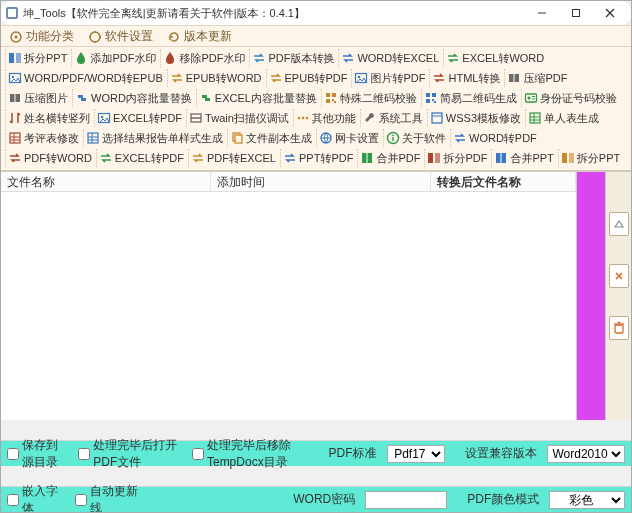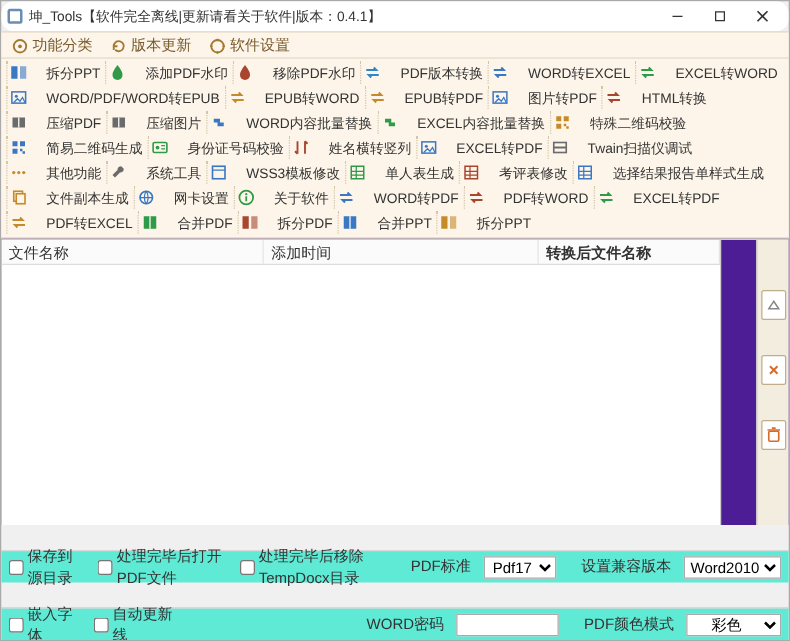--- a/index.html
+++ b/index.html
@@ -65,39 +65,39 @@
     padding: 2px 4px 3px 4px;
     border-bottom: 1px solid #d8caa8;
     display: flex;
     flex-wrap: wrap;
     align-content: flex-start;
     gap: 2px 0;
   }
   .tbtn {
     display: inline-flex;
     align-items: center;
-    gap: 15px;
+    gap: 2px;
     padding: 1px 4px 1px 2px;
     height: 18px;
     font-size: 11px;
     color: #333;
     border-left: 1px dotted #d3c6a8;
     cursor: pointer;
     white-space: nowrap;
   }
   .ticon {
     width: 14px; height: 14px;
     display:inline-flex; align-items:center; justify-content:center;
     flex-shrink:0;
   }
   
   .main {
     flex: 1;
     display: flex;
-    background: #4c1d95;
+    background: #d946ef;
     border-top: 1px solid #ccc;
     min-height: 0;
     gap: 28px;
   }
   .table {
     flex: 1;
     display: flex;
     flex-direction: column;
     border-right: 1px solid #ccc;
     min-width: 0;
@@ -203,34 +203,34 @@
       <svg width="14" height="14" viewBox="0 0 14 14">
           <circle cx="7" cy="7" r="5" fill="none" stroke="#a27a34" stroke-width="1.5"></circle>
           <circle cx="7" cy="7" r="1.5" fill="#a27a34"></circle>
         </svg>
     </span>
     <span>功能分类</span>
   </div>
   <div class="menuitem">
     <span class="menuicon">
       <svg width="14" height="14" viewBox="0 0 14 14">
-          <path d="M3 7a4 4 0 1 1 1.2 2.8" fill="none" stroke="#a27a34" stroke-width="1.5"></path>
-          <path d="M3 10V7h3" fill="none" stroke="#a27a34" stroke-width="1.5"></path>
+          <circle cx="7" cy="7" r="5" fill="none" stroke="#a27a34" stroke-width="1.5"></circle>
+          <path d="M7 1v2M7 11v2M1 7h2M11 7h2" stroke="#a27a34" stroke-width="1.3"></path>
         </svg>
     </span>
-    <span>版本更新</span>
+    <span>软件设置</span>
   </div>
   <div class="menuitem">
     <span class="menuicon">
       <svg width="14" height="14" viewBox="0 0 14 14">
-          <circle cx="7" cy="7" r="5" fill="none" stroke="#a27a34" stroke-width="1.5"></circle>
-          <path d="M7 1v2M7 11v2M1 7h2M11 7h2" stroke="#a27a34" stroke-width="1.3"></path>
+          <path d="M3 7a4 4 0 1 1 1.2 2.8" fill="none" stroke="#a27a34" stroke-width="1.5"></path>
+          <path d="M3 10V7h3" fill="none" stroke="#a27a34" stroke-width="1.5"></path>
         </svg>
     </span>
-    <span>软件设置</span>
+    <span>版本更新</span>
   </div>
 </div>
 
 <div class="toolbar" id="toolbar">
     <div class="tbtn">
       <span class="ticon">
         <svg width="14" height="14" viewBox="0 0 14 14">
           <rect x="1" y="2" width="5" height="10" fill="#3a78c4"></rect>
           <rect x="8" y="2" width="5" height="10" fill="#3a78c4" opacity="0.6"></rect>
         </svg>
@@ -529,20 +529,28 @@
       </span>
       <span>EXCEL转PDF</span>
     </div>
     <div class="tbtn">
       <span class="ticon">
         <svg width="14" height="14" viewBox="0 0 14 14">
           <path d="M2 5h8l-2-2M12 9H4l2 2" stroke="#c78a2a" stroke-width="1.6" fill="none"></path>
         </svg>
       </span>
       <span>PDF转EXCEL</span>
+    </div>
+    <div class="tbtn">
+      <span class="ticon">
+        <svg width="14" height="14" viewBox="0 0 14 14">
+          <path d="M2 5h8l-2-2M12 9H4l2 2" stroke="#3a78c4" stroke-width="1.6" fill="none"></path>
+        </svg>
+      </span>
+      <span>PPT转PDF</span>
     </div>
     <div class="tbtn">
       <span class="ticon">
         <svg width="14" height="14" viewBox="0 0 14 14">
           <rect x="2" y="2" width="10" height="10" fill="#2f9a47"></rect>
           <line x1="7" y1="2" x2="7" y2="12" stroke="#fff"></line>
         </svg>
       </span>
       <span>合并PDF</span>
     </div>

